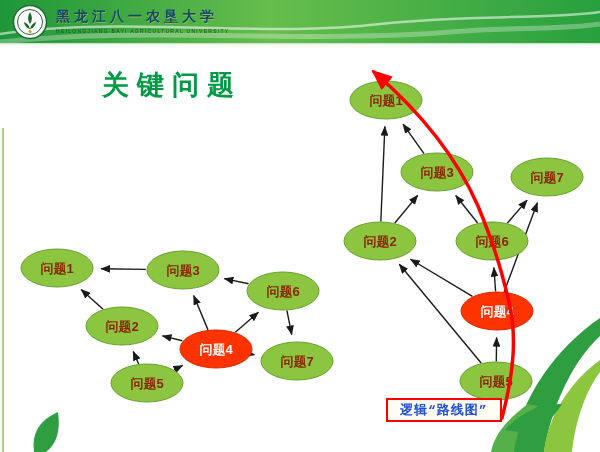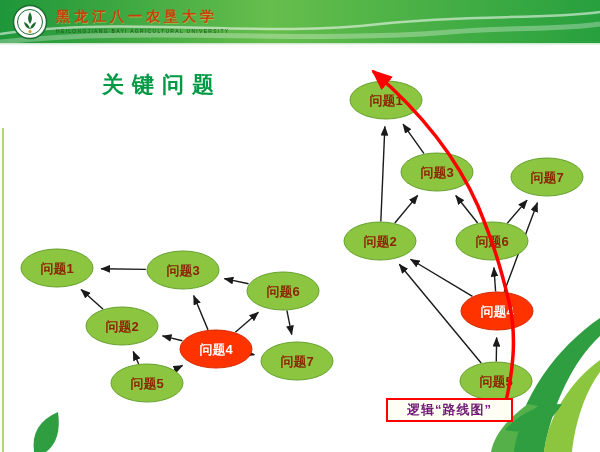--- a/index.html
+++ b/index.html
@@ -7,39 +7,40 @@
   body {
     position:relative; background:#ffffff; overflow:hidden;
     font-family:"Liberation Sans", sans-serif;
   }
   .slide { position:absolute; inset:0; background:#ffffff; }
 
   .header-svg { position:absolute; top:0; left:0; width:600px; height:46px; }
   .logo { position:absolute; top:4px; left:12px; width:36px; height:36px; }
   .uni-block { position:absolute; top:8px; left:56px; }
   .uni-cn {
-    font-size:14px; font-weight:bold; letter-spacing:4px; color:#c2410c;
+    font-size:14px; font-weight:bold; letter-spacing:4px; color:#0c4a6e;
     font-family:Liberation Serif, serif; text-shadow:0.5px 0.5px 0 rgba(230,195,80,0.55);
     white-space:nowrap;
   }
   .uni-en { font-size:5px; letter-spacing:1.3px; color:#1c4d1c; margin-top:2px; white-space:nowrap; }
 
   .title-block {
     position:absolute; left:102px; top:64px; z-index:2;
-    color:#009A44; font-weight:bold; font-size:22px; letter-spacing:8px;
+    color:#009A44; font-weight:bold; font-size:27px; letter-spacing:8px;
     line-height:41px; font-family:"DejaVu Serif", serif; white-space:nowrap;
   }
 
   .diagram-svg { position:absolute; top:0; left:0; width:600px; height:452px; z-index:1; }
 
   .route-label {
     position:absolute; left:386px; top:398px; z-index:3;
-    border:2px solid #FF0000; color:#701a75; background:#FFFEF4;
-    font-weight:bold; font-size:13px; letter-spacing:1px; padding:1px 19px;
+    border:2px solid #FF0000; color:#1d4ed8; background:#FFFEF4;
+    font-weight:bold; font-size:13px; letter-spacing:1px; padding:1px 12px;
     white-space:nowrap;
+    font-family:Liberation Mono, monospace;
   }
 
   .left-line { position:absolute; left:2px; top:128px; width:2px; height:324px; background:#8CC63F; opacity:0.7; }
 </style>
 </head>
 <body>
 
 <div class="slide">
 
   <svg class="header-svg" viewBox="0 0 600 46" aria-hidden="true">

